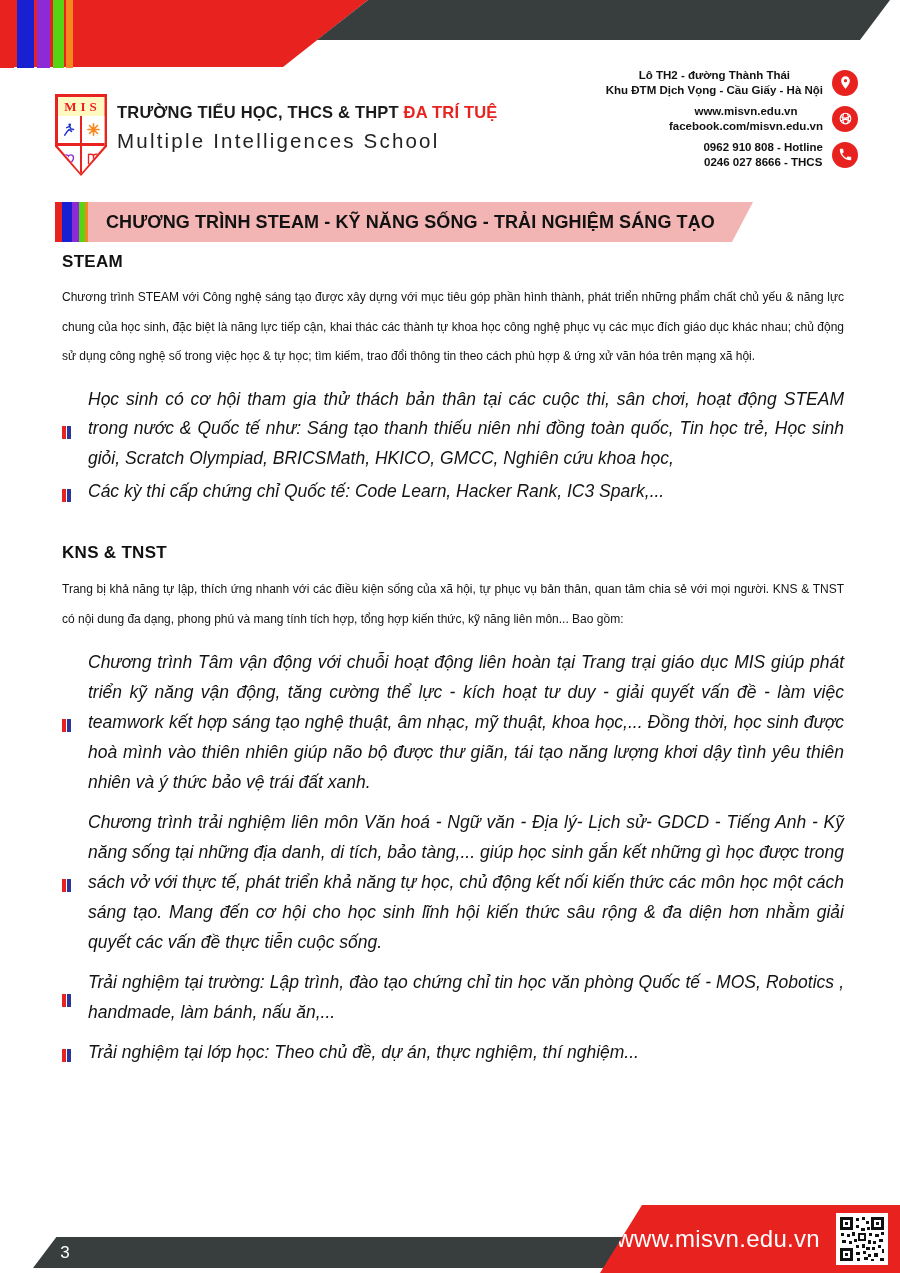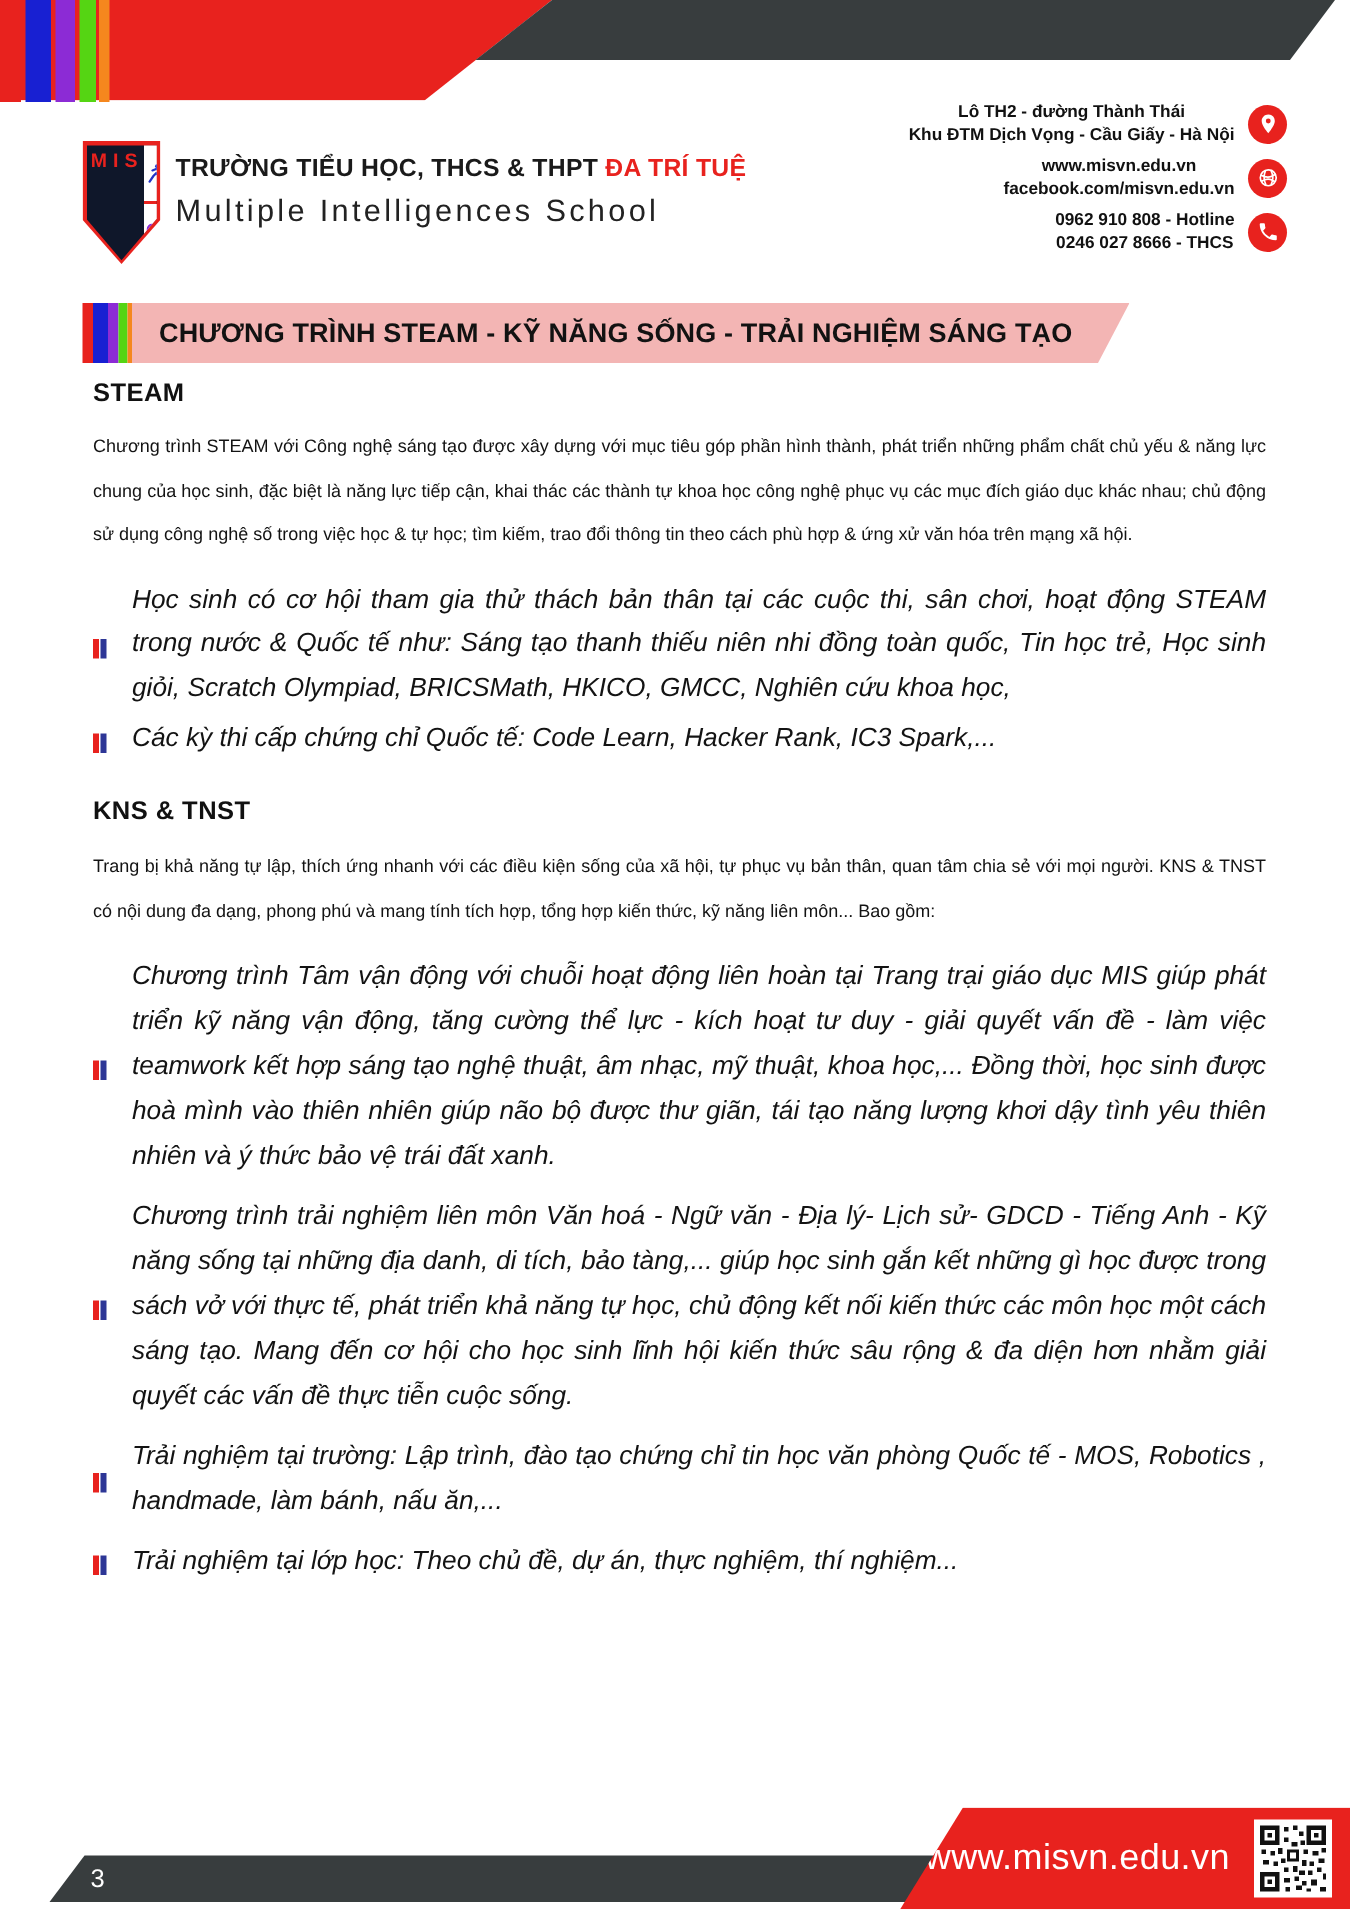--- a/index.html
+++ b/index.html
@@ -24,23 +24,23 @@
   .cs-blue   { width:17px; background:#1820d2; margin-right:3px; }
   .cs-purple { width:13px; background:#8c2bd5; margin-right:3px; }
   .cs-green  { width:11px; background:#55d513; margin-right:2px; }
   .cs-orange { width:7px;  background:#f5871e; }
 
   
   .logo-row { position:absolute; left:55px; top:94px; display:flex; align-items:flex-start; }
   .shield { position:relative; width:52px; height:82px; }
   .shield-outer { position:absolute; inset:0; background:#e8221e;
     clip-path:polygon(0 0,100% 0,100% 64%,50% 100%,0 64%); }
-  .shield-inner { position:absolute; inset:2.5px; background:#0f172a;
+  .shield-inner { position:absolute; inset:2.5px; background:#fef9c3;
     clip-path:polygon(0 0,100% 0,100% 64%,50% 100%,0 64%);
-    display:flex; flex-direction:row; }
+    display:flex; flex-direction:column;font-family:Liberation Serif, serif; }
   .shield-word { text-align:center; color:#e8221e; font-weight:bold; font-size:13px;
     letter-spacing:4px; padding:2px 0 1px 3px; }
   .shield-grid { flex:1; display:grid; grid-template-columns:1fr 1fr; grid-template-rows:1fr 1fr;
     gap:2.5px; background:#e8221e; }
   .shield-cell { background:#fff; display:flex; align-items:center; justify-content:center; }
   .shield-cell svg { width:15px; height:15px; }
   .names { margin-left:10px; padding-top:9px; }
   .name-vi { font-weight:bold; font-size:16.5px; letter-spacing:0.2px; white-space:nowrap; }
   .name-vi .accent { color:#e8221e; }
   .name-en { margin-top:7px; font-size:20.5px; letter-spacing:2.2px; color:#222; white-space:nowrap; }
@@ -72,21 +72,21 @@
   .h2 { font-weight:bold; font-size:17px; letter-spacing:0.3px; color:#111; }
   .para { margin-top:11px; font-size:12px; line-height:29.5px; text-align:justify; color:#131313; }
   .bullets { margin-top:13px; display:flex; flex-direction:column; gap:4px; }
   .bullet { display:flex;align-items:center; }
   .marker { flex:0 0 26px; display:flex; gap:1.5px; padding-top:8px; }
   .marker i { display:block; width:3.5px; height:13px; }
   .m-red  { background:#e8221e; }
   .m-navy { background:#2d3696; }
   .btext { flex:1; font-style:italic; font-size:17.5px; line-height:29.5px; text-align:justify; color:#131313; }
   .sect2 .btext, .sect2 .para { line-height:30px; }
-  .sect2 { margin-top:24px; }
+  .sect2 { margin-top:36px; }
   .sect2 .bullets { gap:10px; }
 
   
   .footer-gray { position:absolute; left:33px; top:1237px; width:600px; height:31px;
     background:#383d3e; transform:skewX(-37deg); transform-origin:left bottom; z-index:1;
     display:flex; align-items:center; }
   .page-num { transform:skewX(37deg); color:#ffffff; font-size:17px; padding-left:16px; }
   .footer-red { position:absolute; left:600px; top:1205px; width:300px; height:68px;
     background:#e8221e; clip-path:polygon(42px 0,300px 0,300px 68px,0 68px); z-index:2;
     display:flex; align-items:center; justify-content:flex-end; gap:16px; padding-right:12px; }

